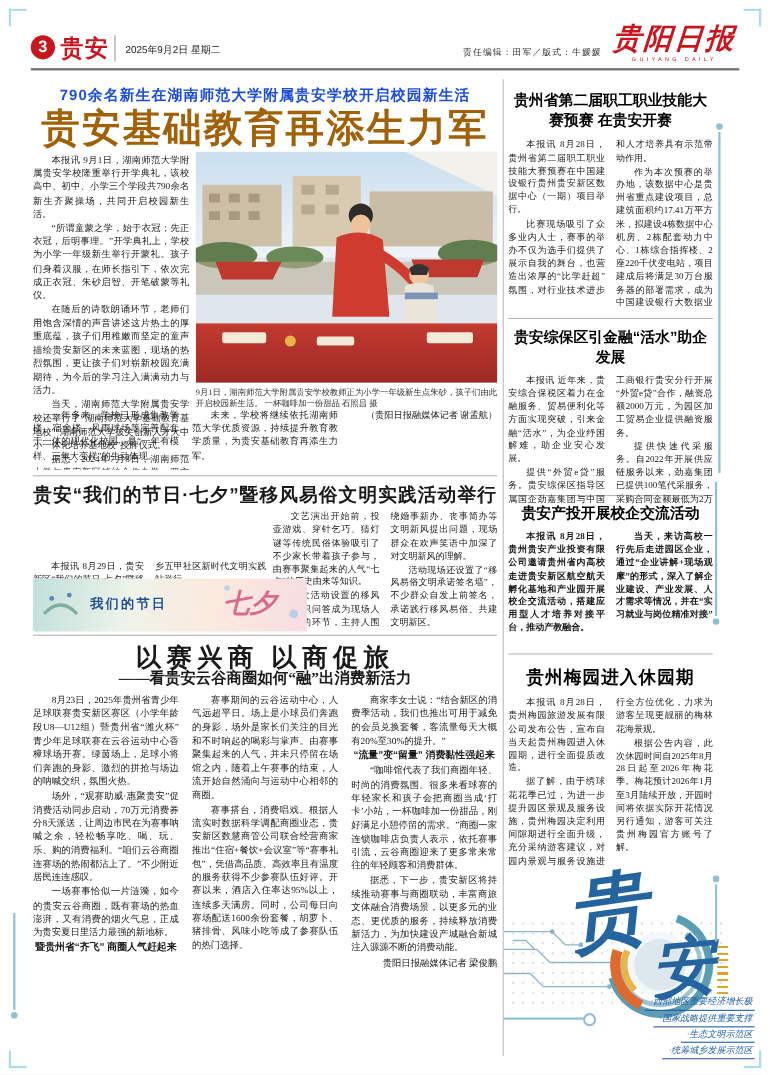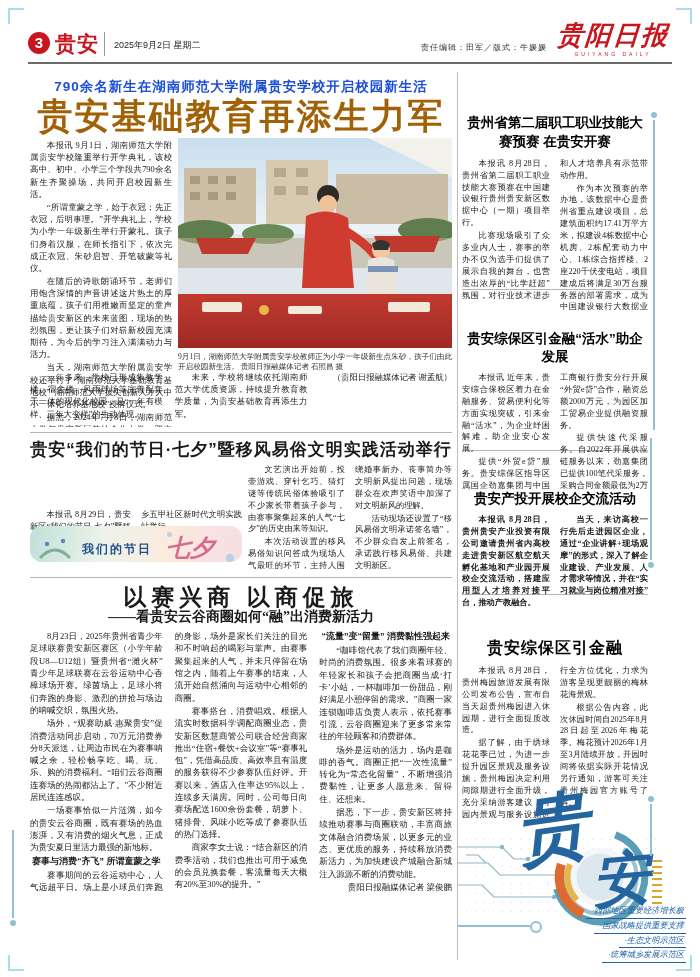--- a/index.html
+++ b/index.html
@@ -37,37 +37,37 @@
   .introcol{position:absolute;left:30px;top:140px;width:142px;height:287px;font-size:8.4px;}
   .photo{position:absolute;left:178px;top:138px;width:274px;height:210px;background:#dfe7ec;}
   .caption{position:absolute;left:178px;top:352px;width:274px;font-size:7.6px;line-height:1.35;color:#333;text-align:justify;}
   .caption .pc{color:#333;white-space:nowrap;}
   .contin{position:absolute;left:30px;top:372px;width:422px;height:56px;font-size:8.4px;}
   
   .qixi-title{position:absolute;left:30px;top:438px;width:422px;text-align:center;font-family:"Liberation Sans",sans-serif;
               font-weight:900;font-size:17px;letter-spacing:1px;}
   .qixi-left{position:absolute;left:30px;top:464px;width:212px;height:58px;font-size:8.2px;margin-top:45px;}
   .qixi-right{position:absolute;left:248px;top:464px;width:204px;height:110px;font-size:8.2px;}
-  .banner{position:absolute;left:30px;top:526px;width:212px;height:36px;border-radius:12px;overflow:hidden;
-          background:linear-gradient(100deg,#bfe0da 0%,#eef3e9 35%,#fbeade 65%,#f6dde2 100%);}
+  .banner{position:absolute;left:30px;top:526px;width:212px;height:48px;border-radius:2px;overflow:hidden;
+          background:linear-gradient(100deg,#bfe0da 0%,#eef3e9 35%,#fbeade 65%,#f6dde2 100%);padding-left:37px;}
   .banner .blabel{position:absolute;left:52px;top:15px;font-family:"Liberation Sans",sans-serif;font-weight:bold;
                   font-size:12px;color:#1f4f8f;letter-spacing:2px;}
   .banner .bfest{position:absolute;right:28px;top:6px;font-weight:900;font-size:24px;color:#d96a8d;
                  font-style:italic;font-family:"Liberation Serif",serif;}
   .banner .bbridge{position:absolute;left:8px;top:6px;width:34px;height:34px;}
   .banner .bdot{position:absolute;width:8px;height:8px;border-radius:50%;background:#9fc7e8;opacity:.7;}
   
   .biz-title{position:absolute;left:30px;top:582px;width:422px;text-align:center;font-family:"Liberation Sans",sans-serif;
              font-weight:900;font-size:23px;letter-spacing:5px;}
   .biz-sub{position:absolute;left:30px;top:608px;width:422px;text-align:center;font-weight:bold;font-size:14px;
            font-family:"Liberation Serif",serif;}
   .biz-body{position:absolute;left:30px;top:630px;width:422px;height:330px;font-size:8.5px;}
   
   .rail-title{font-family:"Liberation Sans",sans-serif;font-weight:900;text-align:center;margin:0;color:#000;}
-  .rail-art{position:absolute;left:462px;width:186px;margin-top:32px;}
+  .rail-art{position:absolute;left:462px;width:186px;}
   .rail-art .rbody{margin-top:6px;font-size:8.2px;}
   .r1t{font-size:13.5px;line-height:1.4;}
   .r2t{font-size:13.5px;letter-spacing:0;}
   
   .logo{position:absolute;left:458px;top:795px;width:230px;height:168px;}
   .logo .dots{position:absolute;left:4px;top:40px;width:200px;height:78px;opacity:.5;
               background:radial-gradient(#aebfd3 0.8px, transparent 0.9px);background-size:9px 9px;}
   .logo .gchar{position:absolute;font-family:"Liberation Serif",serif;font-weight:900;color:#24649f;font-style:italic;}
   .g1{left:58px;top:-14px;font-size:72px;transform:rotate(-8deg);}
   .g2{left:134px;top:46px;font-size:58px;transform:rotate(-5deg);}
@@ -173,21 +173,21 @@
         <rect x="190" y="128" width="30" height="6" fill="#7c94b8"></rect>
         <rect x="0" y="156" width="274" height="54" fill="url(#cloth)"></rect>
         <rect x="24" y="164" width="40" height="10" rx="2" fill="#f3e9d8"></rect>
         <rect x="110" y="168" width="34" height="8" rx="2" fill="#f3e9d8"></rect>
         <rect x="210" y="164" width="42" height="10" rx="2" fill="#f3e9d8"></rect>
         <circle cx="86" cy="172" r="5" fill="#e8b64c"></circle>
       </svg>
     </div>
     <div class="caption">
       <span>9月1日，湖南师范大学附属贵安学校教师正为小学一年级新生点朱砂，孩子们由此开启校园新生活。</span>
-      <span class="pc">贵阳日报融媒体记者 石照昌 摄</span>
+      <span class="pc">一杯咖啡加一份甜品 石照昌 摄</span>
     </div>
 
     <div class="contin bodytext cols3">
 
     <p class="para">一年多来，学校已形成集教学楼、宿舍楼、风雨球场等完善配套于一体的现代化校园，是“一年有模样、三年大变样”的生动体现。</p>
         <p class="para">未来，学校将继续依托湖南师范大学优质资源，持续提升教育教学质量，为贵安基础教育再添生力军。</p>
         <p class="k-c">（贵阳日报融媒体记者 谢孟航）</p>
       </div>
   </section>
 
@@ -218,27 +218,26 @@
   </section>
 
   <section>
     <div class="biz-title">以赛兴商 以商促旅</div>
     <div class="biz-sub">——看贵安云谷商圈如何“融”出消费新活力</div>
     <div class="biz-body bodytext cols3">
 
     <p class="k-p">8月23日，2025年贵州省青少年足球联赛贵安新区赛区（小学年龄段U8—U12组）暨贵州省“潍火杯”青少年足球联赛在云谷运动中心香樟球场开赛。绿茵场上，足球小将们奔跑的身影、激烈的拼抢与场边的呐喊交织，氛围火热。</p>
         <p class="k-p">场外，“观赛助威·惠聚贵安”促消费活动同步启动，70万元消费券分8天派送，让周边市民在为赛事呐喊之余，轻松畅享吃、喝、玩、乐、购的消费福利。“咱们云谷商圈连赛场的热闹都沾上了。”不少附近居民连连感叹。</p>
         <p class="k-p">一场赛事恰似一片涟漪，如今的贵安云谷商圈，既有赛场的热血澎湃，又有消费的烟火气息，正成为贵安夏日里活力最强的新地标。</p>
-        <p class="k-h">赛事与消费“齐飞” 所谓童蒙之学</p>
+        <p class="k-h">暨贵州省“齐飞” 商圈人气赶起来</p>
         <p class="k-p">赛事期间的云谷运动中心，人气远超平日。场上是小球员们奔跑的身影，场外是家长们关注的目光和不时响起的喝彩与掌声。由赛事聚集起来的人气，并未只停留在场馆之内，随着上午赛事的结束，人流开始自然涌向与运动中心相邻的商圈。</p>
         <p class="k-p">赛事搭台，消费唱戏。根据人流实时数据科学调配商圈业态，贵安新区数慧商管公司联合经营商家推出“住宿+餐饮+会议室”等“赛事礼包”，凭借高品质、高效率且有温度的服务获得不少参赛队伍好评。开赛以来，酒店入住率达95%以上，连续多天满房。同时，公司每日向赛场配送1600余份套餐，胡萝卜、猪排骨、风味小吃等成了参赛队伍的热门选择。</p>
         <p class="k-p">商家李女士说：“结合新区的消费季活动，我们也推出可用于减免的会员兑换套餐，客流量每天大概有20%至30%的提升。”</p>
         <p class="k-h">“流量”变“留量” 消费黏性强起来</p>
         <p class="k-p">“咖啡馆代表了我们商圈年轻、时尚的消费氛围。很多来看球赛的年轻家长和孩子会把商圈当成‘打卡’小站，一杯咖啡加一份甜品，刚好满足小憩停留的需求。”商圈一家连锁咖啡店负责人表示，依托赛事引流，云谷商圈迎来了更多常来常往的年轻顾客和消费群体。</p>
-        <p class="k-p">场外是运动的活力，场内是咖啡的香气。商圈正把“一次性流量”转化为“常态化留量”，不断增强消费黏性，让更多人愿意来、留得住、还想来。</p>
         <p class="k-p">据悉，下一步，贵安新区将持续推动赛事与商圈联动，丰富商旅文体融合消费场景，以更多元的业态、更优质的服务，持续释放消费新活力，为加快建设产城融合新城注入源源不断的消费动能。</p>
         <p class="k-c">贵阳日报融媒体记者 梁俊鹏</p>
       </div>
   </section>
 
   <section class="rail-art" style="top:82px;">
     <h3 class="rail-title r1t">贵州省第二届职工职业技能大赛预赛 在贵安开赛</h3>
     <div class="rbody bodytext cols2" style="height:162px;">
 
     <p class="para">本报讯 8月28日，贵州省第二届职工职业技能大赛预赛在中国建设银行贵州贵安新区数据中心（一期）项目举行。</p>
@@ -260,21 +259,21 @@
   <section class="rail-art" style="top:458px;">
     <h3 class="rail-title r2t">贵安产投开展校企交流活动</h3>
     <div class="rbody bodytext cols2" style="height:104px;font-weight:bold;">
 
     <p class="para">本报讯 8月28日，贵州贵安产业投资有限公司邀请贵州省内高校走进贵安新区航空航天孵化基地和产业园开展校企交流活动，搭建应用型人才培养对接平台，推动产教融合。</p>
         <p class="para">当天，来访高校一行先后走进园区企业，通过“企业讲解+现场观摩”的形式，深入了解企业建设、产业发展、人才需求等情况，并在“实习就业与岗位精准对接”等议题上达成初步共识。</p>
       </div>
   </section>
 
   <section class="rail-art" style="top:606px;">
-    <h3 class="rail-title" style="font-size:16px;letter-spacing:1px;">贵安综保区引金融</h3>
+    <h3 class="rail-title" style="font-size:16px;letter-spacing:1px;">贵州梅园进入休园期</h3>
     <div class="rbody bodytext cols2" style="height:160px;">
 
     <p class="para">本报讯 8月28日，贵州梅园旅游发展有限公司发布公告，宣布自当天起贵州梅园进入休园期，进行全面提质改造。</p>
         <p class="para">据了解，由于绣球花花季已过，为进一步提升园区景观及服务设施，贵州梅园决定利用间隙期进行全面升级，充分采纳游客建议，对园内景观与服务设施进行全方位优化，力求为游客呈现更靓丽的梅林花海景观。</p>
         <p class="para">根据公告内容，此次休园时间自2025年8月28日起至2026年梅花季。梅花预计2026年1月至3月陆续开放，开园时间将依据实际开花情况另行通知，游客可关注贵州梅园官方账号了解。</p>
       </div>
   </section>
 
   <div class="logo">
     <div class="dots"></div>

